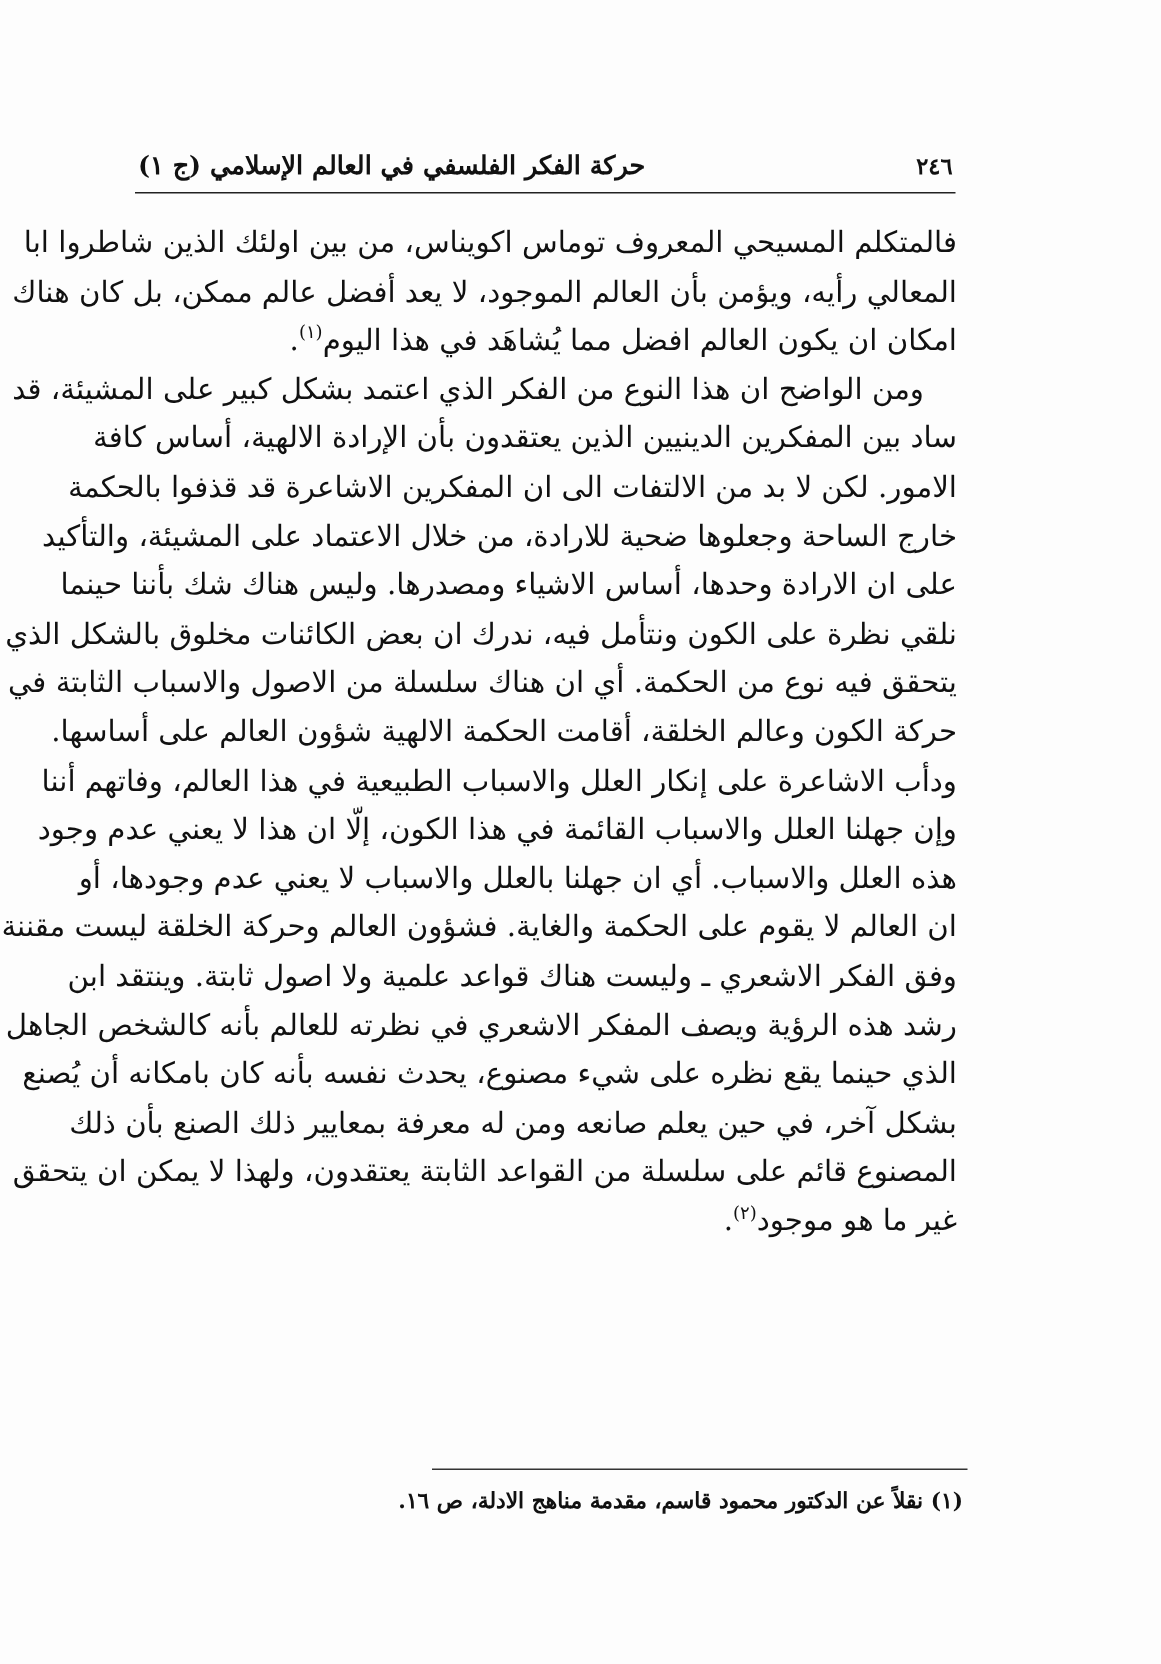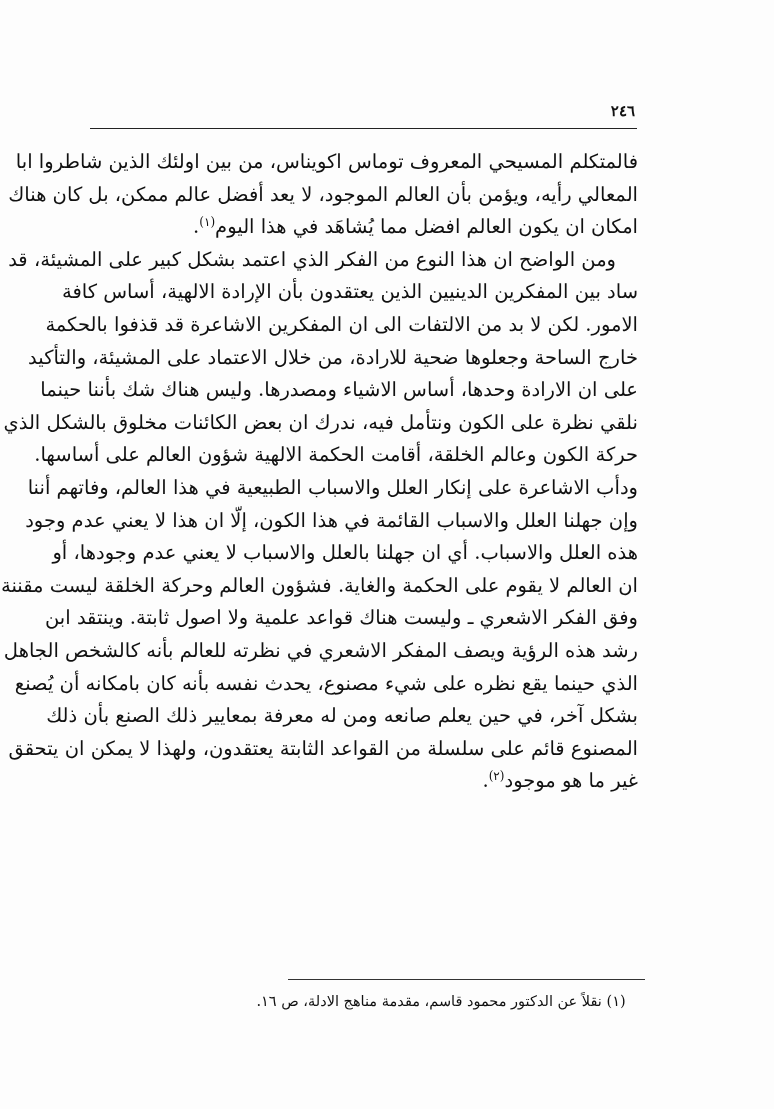--- a/index.html
+++ b/index.html
@@ -92,44 +92,47 @@
       left: 240px;
       top: 988px;
       width: 402px;
       direction: rtl;
       font-size: 14.5px;
       line-height: 26px;
     }
     .footnote {
       display: block;
       white-space: nowrap;
-      text-align: center;
+      text-align: right;
+      font-weight: bold;
     }
   </style>
 </head>
 <body>
 
 <div class="page">
 
   <div class="running-header">
     <span class="header-page-number">٢٤٦</span>
+    <span class="header-title">حركة الفكر الفلسفي في العالم الإسلامي (ج ١)</span>
   </div>
 
   <div class="body-text">
 
     <span class="line">فالمتكلم المسيحي المعروف توماس اكويناس، من بين اولئك الذين شاطروا ابا</span>
     <span class="line">المعالي رأيه، ويؤمن بأن العالم الموجود، لا يعد أفضل عالم ممكن، بل كان هناك</span>
     <span class="line last"><span>امكان ان يكون العالم افضل مما يُشاهَد في هذا اليوم</span><span class="fnref">(١)</span><span>.</span></span>
 
     <span class="line indent">ومن الواضح ان هذا النوع من الفكر الذي اعتمد بشكل كبير على المشيئة، قد</span>
     <span class="line">ساد بين المفكرين الدينيين الذين يعتقدون بأن الإرادة الالهية، أساس كافة</span>
     <span class="line">الامور. لكن لا بد من الالتفات الى ان المفكرين الاشاعرة قد قذفوا بالحكمة</span>
     <span class="line">خارج الساحة وجعلوها ضحية للارادة، من خلال الاعتماد على المشيئة، والتأكيد</span>
     <span class="line">على ان الارادة وحدها، أساس الاشياء ومصدرها. وليس هناك شك بأننا حينما</span>
     <span class="line">نلقي نظرة على الكون ونتأمل فيه، ندرك ان بعض الكائنات مخلوق بالشكل الذي</span>
+    <span class="line">يتحقق فيه نوع من الحكمة. أي ان هناك سلسلة من الاصول والاسباب الثابتة في</span>
     <span class="line">حركة الكون وعالم الخلقة، أقامت الحكمة الالهية شؤون العالم على أساسها.</span>
     <span class="line">ودأب الاشاعرة على إنكار العلل والاسباب الطبيعية في هذا العالم، وفاتهم أننا</span>
     <span class="line">وإن جهلنا العلل والاسباب القائمة في هذا الكون، إلّا ان هذا لا يعني عدم وجود</span>
     <span class="line">هذه العلل والاسباب. أي ان جهلنا بالعلل والاسباب لا يعني عدم وجودها، أو</span>
     <span class="line">ان العالم لا يقوم على الحكمة والغاية. فشؤون العالم وحركة الخلقة ليست مقننة ـ</span>
     <span class="line">وفق الفكر الاشعري ـ وليست هناك قواعد علمية ولا اصول ثابتة. وينتقد ابن</span>
     <span class="line">رشد هذه الرؤية ويصف المفكر الاشعري في نظرته للعالم بأنه كالشخص الجاهل</span>
     <span class="line">الذي حينما يقع نظره على شيء مصنوع، يحدث نفسه بأنه كان بامكانه أن يُصنع</span>
     <span class="line">بشكل آخر، في حين يعلم صانعه ومن له معرفة بمعايير ذلك الصنع بأن ذلك</span>
     <span class="line">المصنوع قائم على سلسلة من القواعد الثابتة يعتقدون، ولهذا لا يمكن ان يتحقق</span>

